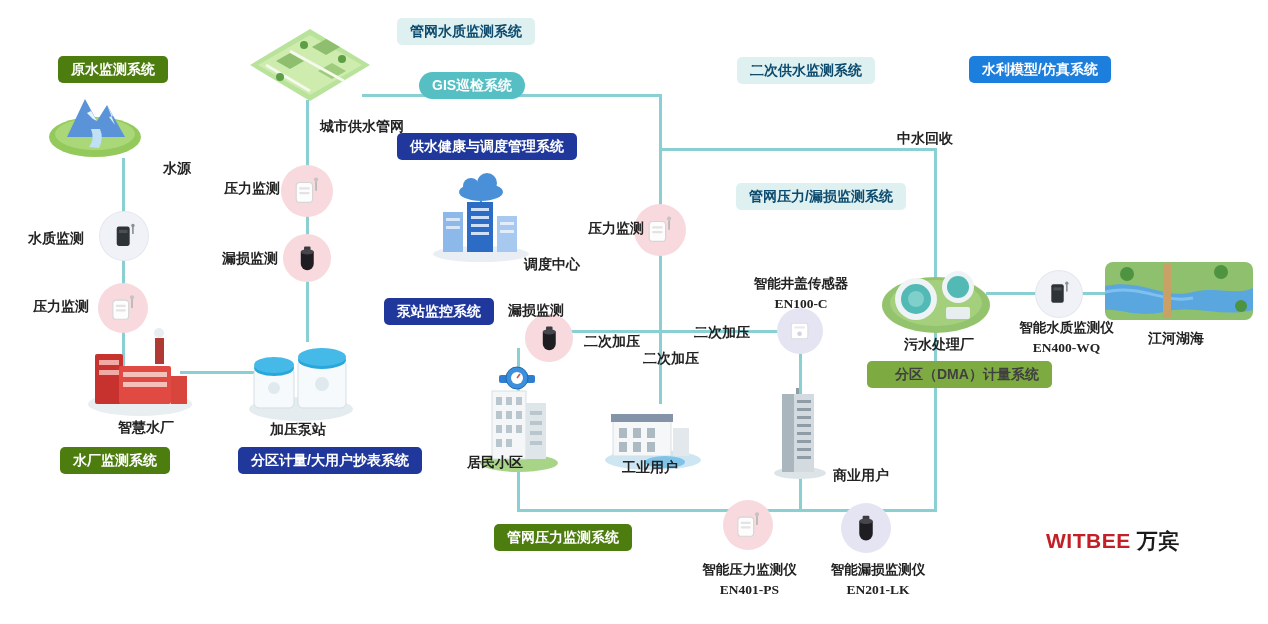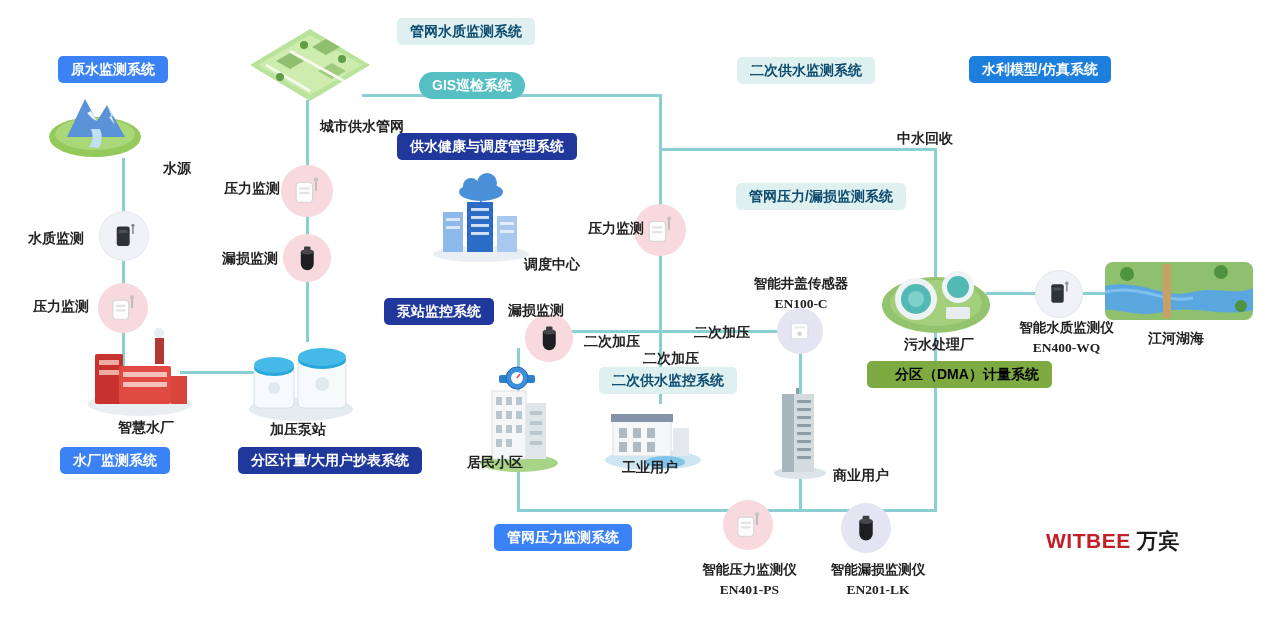--- a/index.html
+++ b/index.html
@@ -4,26 +4,26 @@
 <style>
   html,body{margin:0;padding:0;background:#fff;}
   .canvas{position:relative;width:1268px;height:624px;background:#ffffff;overflow:hidden;
           font-family:"Liberation Sans","DejaVu Sans",sans-serif;}
   .line{position:absolute;background:#8ad0d2;z-index:1;}
   .line.h{height:3px;}
   .line.v{width:3px;}
   .icon{position:absolute;z-index:2;}
   .badge{position:absolute;z-index:4;font-size:14px;font-weight:700;padding:5px 13px;
          border-radius:5px;white-space:nowrap;line-height:1.2;}
-  .badge.yellow{background:#3b82f6;color:#ffffff;}
+  .badge.yellow{background:#4d7c0f;color:#ffffff;}
   .badge.teal-light{background:#def1f0;color:#0c4a6e;}
   .badge.teal-solid{background:#55bfc3;color:#ffffff;border-radius:15px;}
   .badge.dark-blue{background:#20389b;color:#ffffff;}
   .badge.blue{background:#1d7fdd;color:#ffffff;}
-  .badge.green{background:#7dab41;color:#000000;padding-left:28px;}
+  .badge.green{background:#7dab41;color:#404040;padding-left:28px;}
   .nlabel{position:absolute;z-index:4;font-size:14px;font-weight:600;color:#222;white-space:nowrap;}
   .twolabel{position:absolute;z-index:4;font-size:13.5px;font-weight:600;color:#222;text-align:center;line-height:1.5;font-family:Liberation Serif, serif;}
   .device{position:absolute;z-index:3;border-radius:50%;display:flex;align-items:center;justify-content:center;}
   .device svg{width:72%;height:72%;}
   .device.pink{background:#f7d9de;}
   .device.lavender{background:#e4e4f3;}
   .device.whitec{background:#f0f2f7;box-shadow:0 0 0 1px #e4e7ee;}
   .logo{position:absolute;z-index:4;font-weight:800;font-size:21px;letter-spacing:.5px;white-space:nowrap;}
   .logo .red{color:#c22026;}
   .logo .black{color:#1a1a1a;margin-left:6px;}
@@ -298,21 +298,20 @@
         <ellipse cx="16" cy="10" rx="6" ry="2.4" fill="#46464c"></ellipse>
       </svg>
   </div>
 
   <div class="badge yellow" style="left:58px;top:56px;">原水监测系统</div>
   <div class="badge yellow" style="left:60px;top:447px;">水厂监测系统</div>
   <div class="badge teal-light" style="left:397px;top:18px;">管网水质监测系统</div>
   <div class="badge teal-solid" style="left:419px;top:72px;">GIS巡检系统</div>
   <div class="badge dark-blue" style="left:397px;top:133px;">供水健康与调度管理系统</div>
   <div class="badge dark-blue" style="left:384px;top:298px;">泵站监控系统</div>
-  <div class="badge teal-light" style="left:599px;top:367px;">二次供水监控系统</div>
   <div class="badge dark-blue" style="left:238px;top:447px;">分区计量/大用户抄表系统</div>
   <div class="badge teal-light" style="left:737px;top:57px;">二次供水监测系统</div>
   <div class="badge blue" style="left:969px;top:56px;">水利模型/仿真系统</div>
   <div class="badge teal-light" style="left:736px;top:183px;">管网压力/漏损监测系统</div>
   <div class="badge green" style="left:867px;top:361px;">分区（DMA）计量系统</div>
   <div class="badge yellow" style="left:494px;top:524px;">管网压力监测系统</div>
 
   <div class="nlabel" style="left:163px;top:160px;">水源</div>
   <div class="nlabel" style="left:28px;top:230px;">水质监测</div>
   <div class="nlabel" style="left:33px;top:298px;">压力监测</div>

